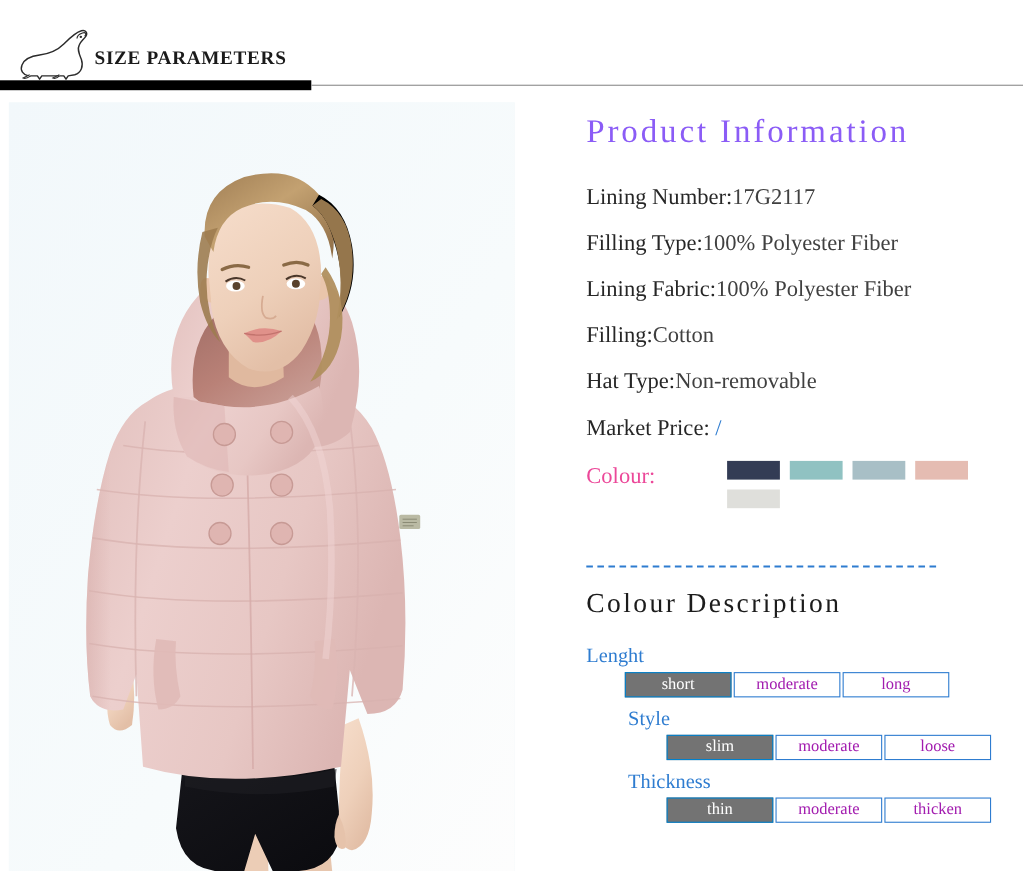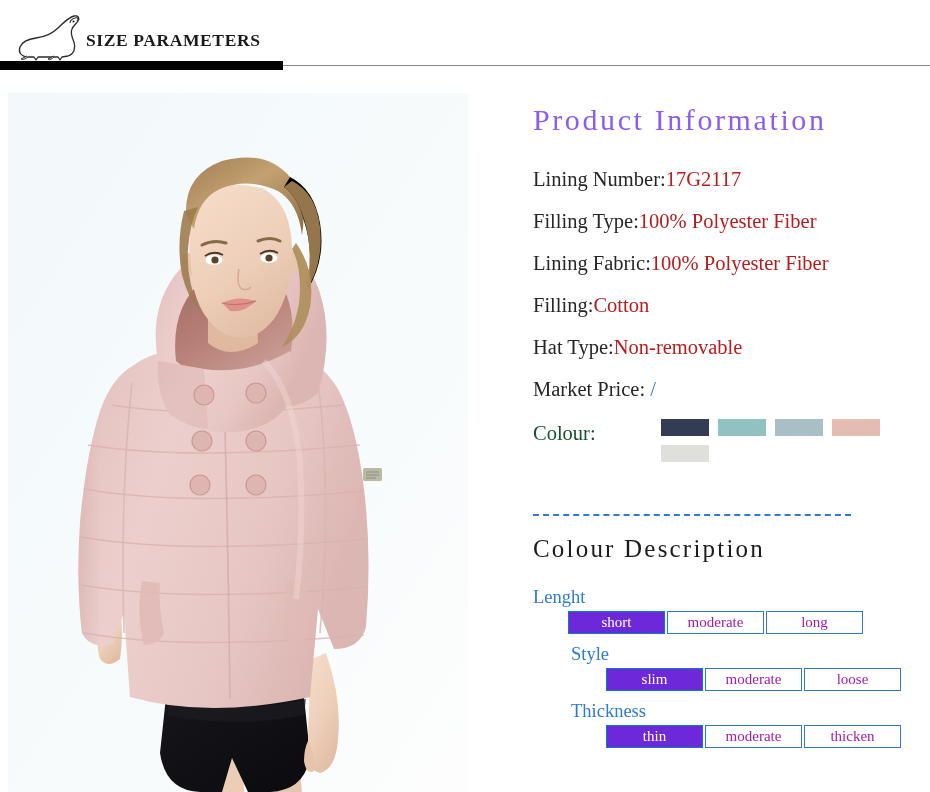--- a/index.html
+++ b/index.html
@@ -14,21 +14,21 @@
   #page {
     position: relative;
     width: 930px;
     height: 792px;
     background: #ffffff;
   }
 
   
   .header {
     position: absolute;
-    left: 0; top: 4px;
+    left: 0; top: 16px;
     width: 930px;
     height: 66px;
   }
   .header-logo {
     position: absolute;
     left: 14px; top: 8px;
     width: 72px; height: 50px;
   }
   .header-title {
     position: absolute;
@@ -80,34 +80,34 @@
     white-space: nowrap;
   }
   .spec-list { margin-top: 20px; }
   .spec-row {
     font-family: "Liberation Serif", serif;
     font-size: 20.5px;
     line-height: 42px;
     color: #262626;
     white-space: nowrap;
   }
-  .spec-val { color: #b91c1c; }
+  .spec-val { color: #404040; }
   .spec-val-plain { color: #2e7cd0; }
 
   
   .colour-row {
     display: flex;
     align-items: flex-start;
     margin-top: 9px;
   }
   .colour-label {
     font-family: "Liberation Serif", serif;
     font-size: 20.5px;
     line-height: 28px;
-    color: #14532d;
+    color: #ec4899;
     width: 128px;
     flex: 0 0 128px;
   }
   .swatch-grid {
     display: flex;
     flex-wrap: wrap;
     width: 222px;
     gap: 9px 9px;
   }
   .swatch {
@@ -153,21 +153,21 @@
     line-height: 21px;
     text-align: center;
     font-family: "Liberation Serif", serif;
     font-size: 15px;
     color: #a21caf;
     border: 1px solid #2e7cd0;
     background: #ffffff;
     margin-right: 2px;
   }
   .opt.active {
-    background: #6d28d9;
+    background: #737373;
     border-color: #0080cc;
     color: #ffffff;
     font-family: Liberation Serif, serif;
   }
 </style>
 </head>
 <body>
 
 <div id="page">
 

